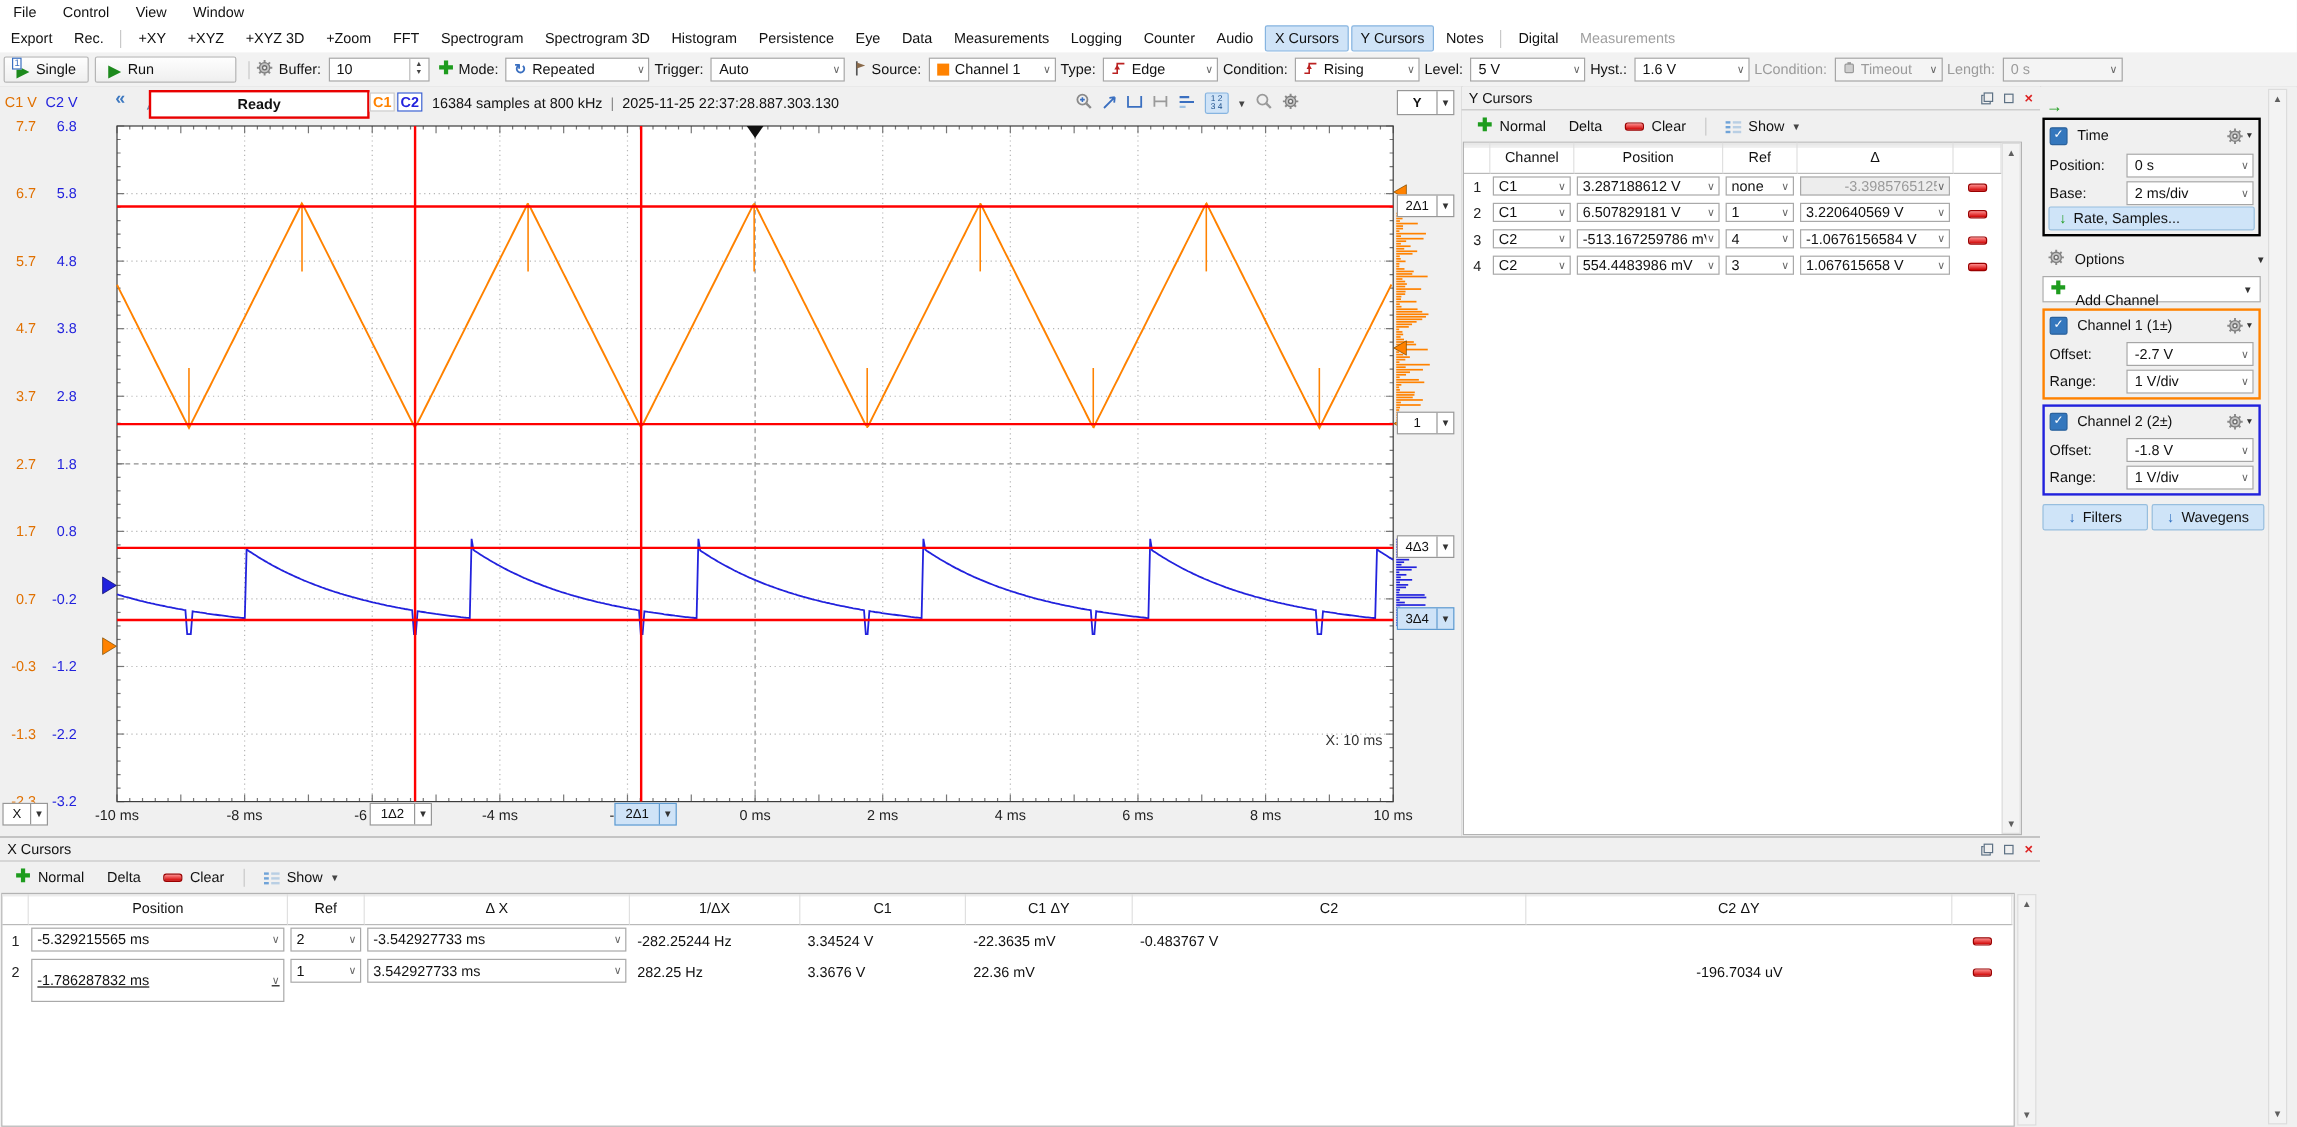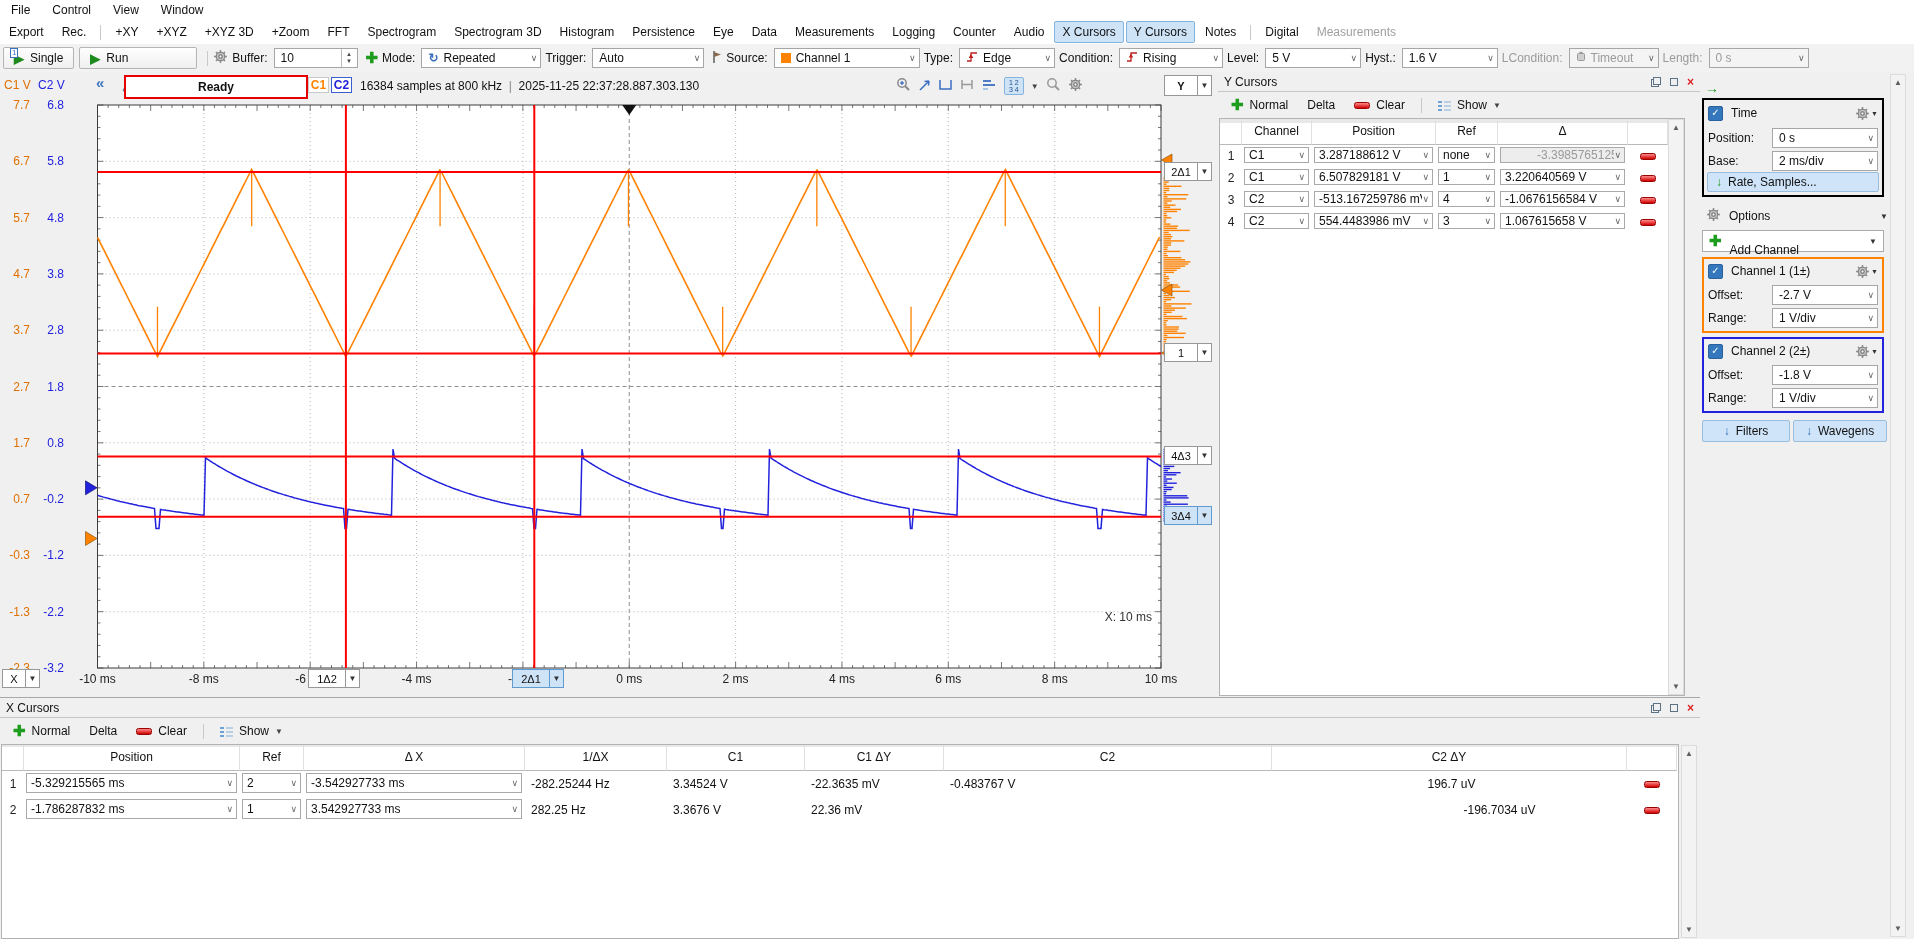--- a/index.html
+++ b/index.html
@@ -166,21 +166,21 @@
     <span>Auto</span>
       <span class="cv">∨</span>
   </span>
   <span style="margin-left:8px;">
     <svg width="10" height="14" viewBox="0 0 10 14">
         <line x1="2" y1="1" x2="2" y2="13" stroke="#555" stroke-width="1.4"></line>
         <path d="M2 2 L9 4.5 L2 7 Z" fill="#8a6a4a"></path>
       </svg>
   </span>
   <span class="lbl">Source:</span>
-  <span class="combo" style="width:146px;">
+  <span class="combo" style="width:106px;">
     <span class="sqc1"></span>
     <span>Channel 1</span>
       <span class="cv">∨</span>
   </span>
   <span class="lbl">Type:</span>
   <span class="combo" style="width:96px;">
     <span><svg width="12" height="12" viewBox="0 0 12 12">
           <path d="M1 10 H5 V2 H11" fill="none" stroke="#bb2222" stroke-width="1.3"></path>
           <path d="M5 7 l-2.4 0 l2.4 -4 l2.4 4 z" fill="#bb2222"></path>
         </svg></span>
@@ -1141,42 +1141,41 @@
         <span class="cv" style="padding-right: 3px;">∨</span>
       </div>
       <div class="cellc" style="left: 304px; top: 28px; width: 216px; height: 20px;">
         <span style="flex: 1 1 0%; overflow: hidden;">-3.542927733 ms</span>
         <span class="cv" style="padding-right: 3px;">∨</span>
       </div>
       <div class="celltxt" style="left: 529px; top: 26px; width: 134px; height: 26px;">-282.25244 Hz</div>
       <div class="celltxt" style="left: 671px; top: 26px; width: 130px; height: 26px;">3.34524 V</div>
       <div class="celltxt" style="left: 809px; top: 26px; width: 131px; height: 26px;">-22.3635 mV</div>
       <div class="celltxt" style="left: 948px; top: 26px; width: 320px; height: 26px;">-0.483767 V</div>
-      <div class="celltxt" style="left: 1276px; top: 26px; width: 347px; height: 26px; justify-content: center;">196.7 uV</div>
       <div class="rown" style="left: 1625px; top: 26px; width: 50px; height: 26px;">
         <span class="rpill"></span>
       </div>
       <div style="left: 0px; top: 52px; width: 100%; height: 1px; background: rgb(232, 232, 232);"></div>
       <div class="rown" style="left: 0px; top: 52px; width: 22px; height: 26px;">2</div>
-      <div class="cellc" style="left: 24px; top: 54px; width: 211px; height: 20px;">
+      <div class="cellc" style="left: 24px; top: 54px; width: 211px; height: 36px; text-decoration: underline;">
         <span style="flex: 1 1 0%; overflow: hidden;">-1.786287832 ms</span>
         <span class="cv" style="padding-right: 3px;">∨</span>
       </div>
       <div class="cellc" style="left: 240px; top: 54px; width: 59px; height: 20px;">
         <span style="flex: 1 1 0%; overflow: hidden;">1</span>
         <span class="cv" style="padding-right: 3px;">∨</span>
       </div>
       <div class="cellc" style="left: 304px; top: 54px; width: 216px; height: 20px;">
         <span style="flex: 1 1 0%; overflow: hidden;">3.542927733 ms</span>
         <span class="cv" style="padding-right: 3px;">∨</span>
       </div>
       <div class="celltxt" style="left: 529px; top: 52px; width: 134px; height: 26px;">282.25 Hz</div>
       <div class="celltxt" style="left: 671px; top: 52px; width: 130px; height: 26px;">3.3676 V</div>
       <div class="celltxt" style="left: 809px; top: 52px; width: 131px; height: 26px;">22.36 mV</div>
-      <div class="celltxt" style="left: 1324px; top: 52px; width: 347px; height: 26px; justify-content: center;">-196.7034 uV</div>
+      <div class="celltxt" style="left: 1274px; top: 52px; width: 347px; height: 26px; justify-content: center;">-196.7034 uV</div>
       <div class="rown" style="left: 1625px; top: 52px; width: 50px; height: 26px;">
         <span class="rpill"></span>
       </div>
       <div style="left: 0px; top: 78px; width: 100%; height: 1px; background: rgb(232, 232, 232);"></div>
     </div>
   <div class="vscroll" style="left:1681px;top:47px;width:16px;height:193px;">
     <span class="sarr" style="top:3px;">▲</span>
       <span class="sarr" style="bottom:3px;">▼</span>
   </div>
 </div>

